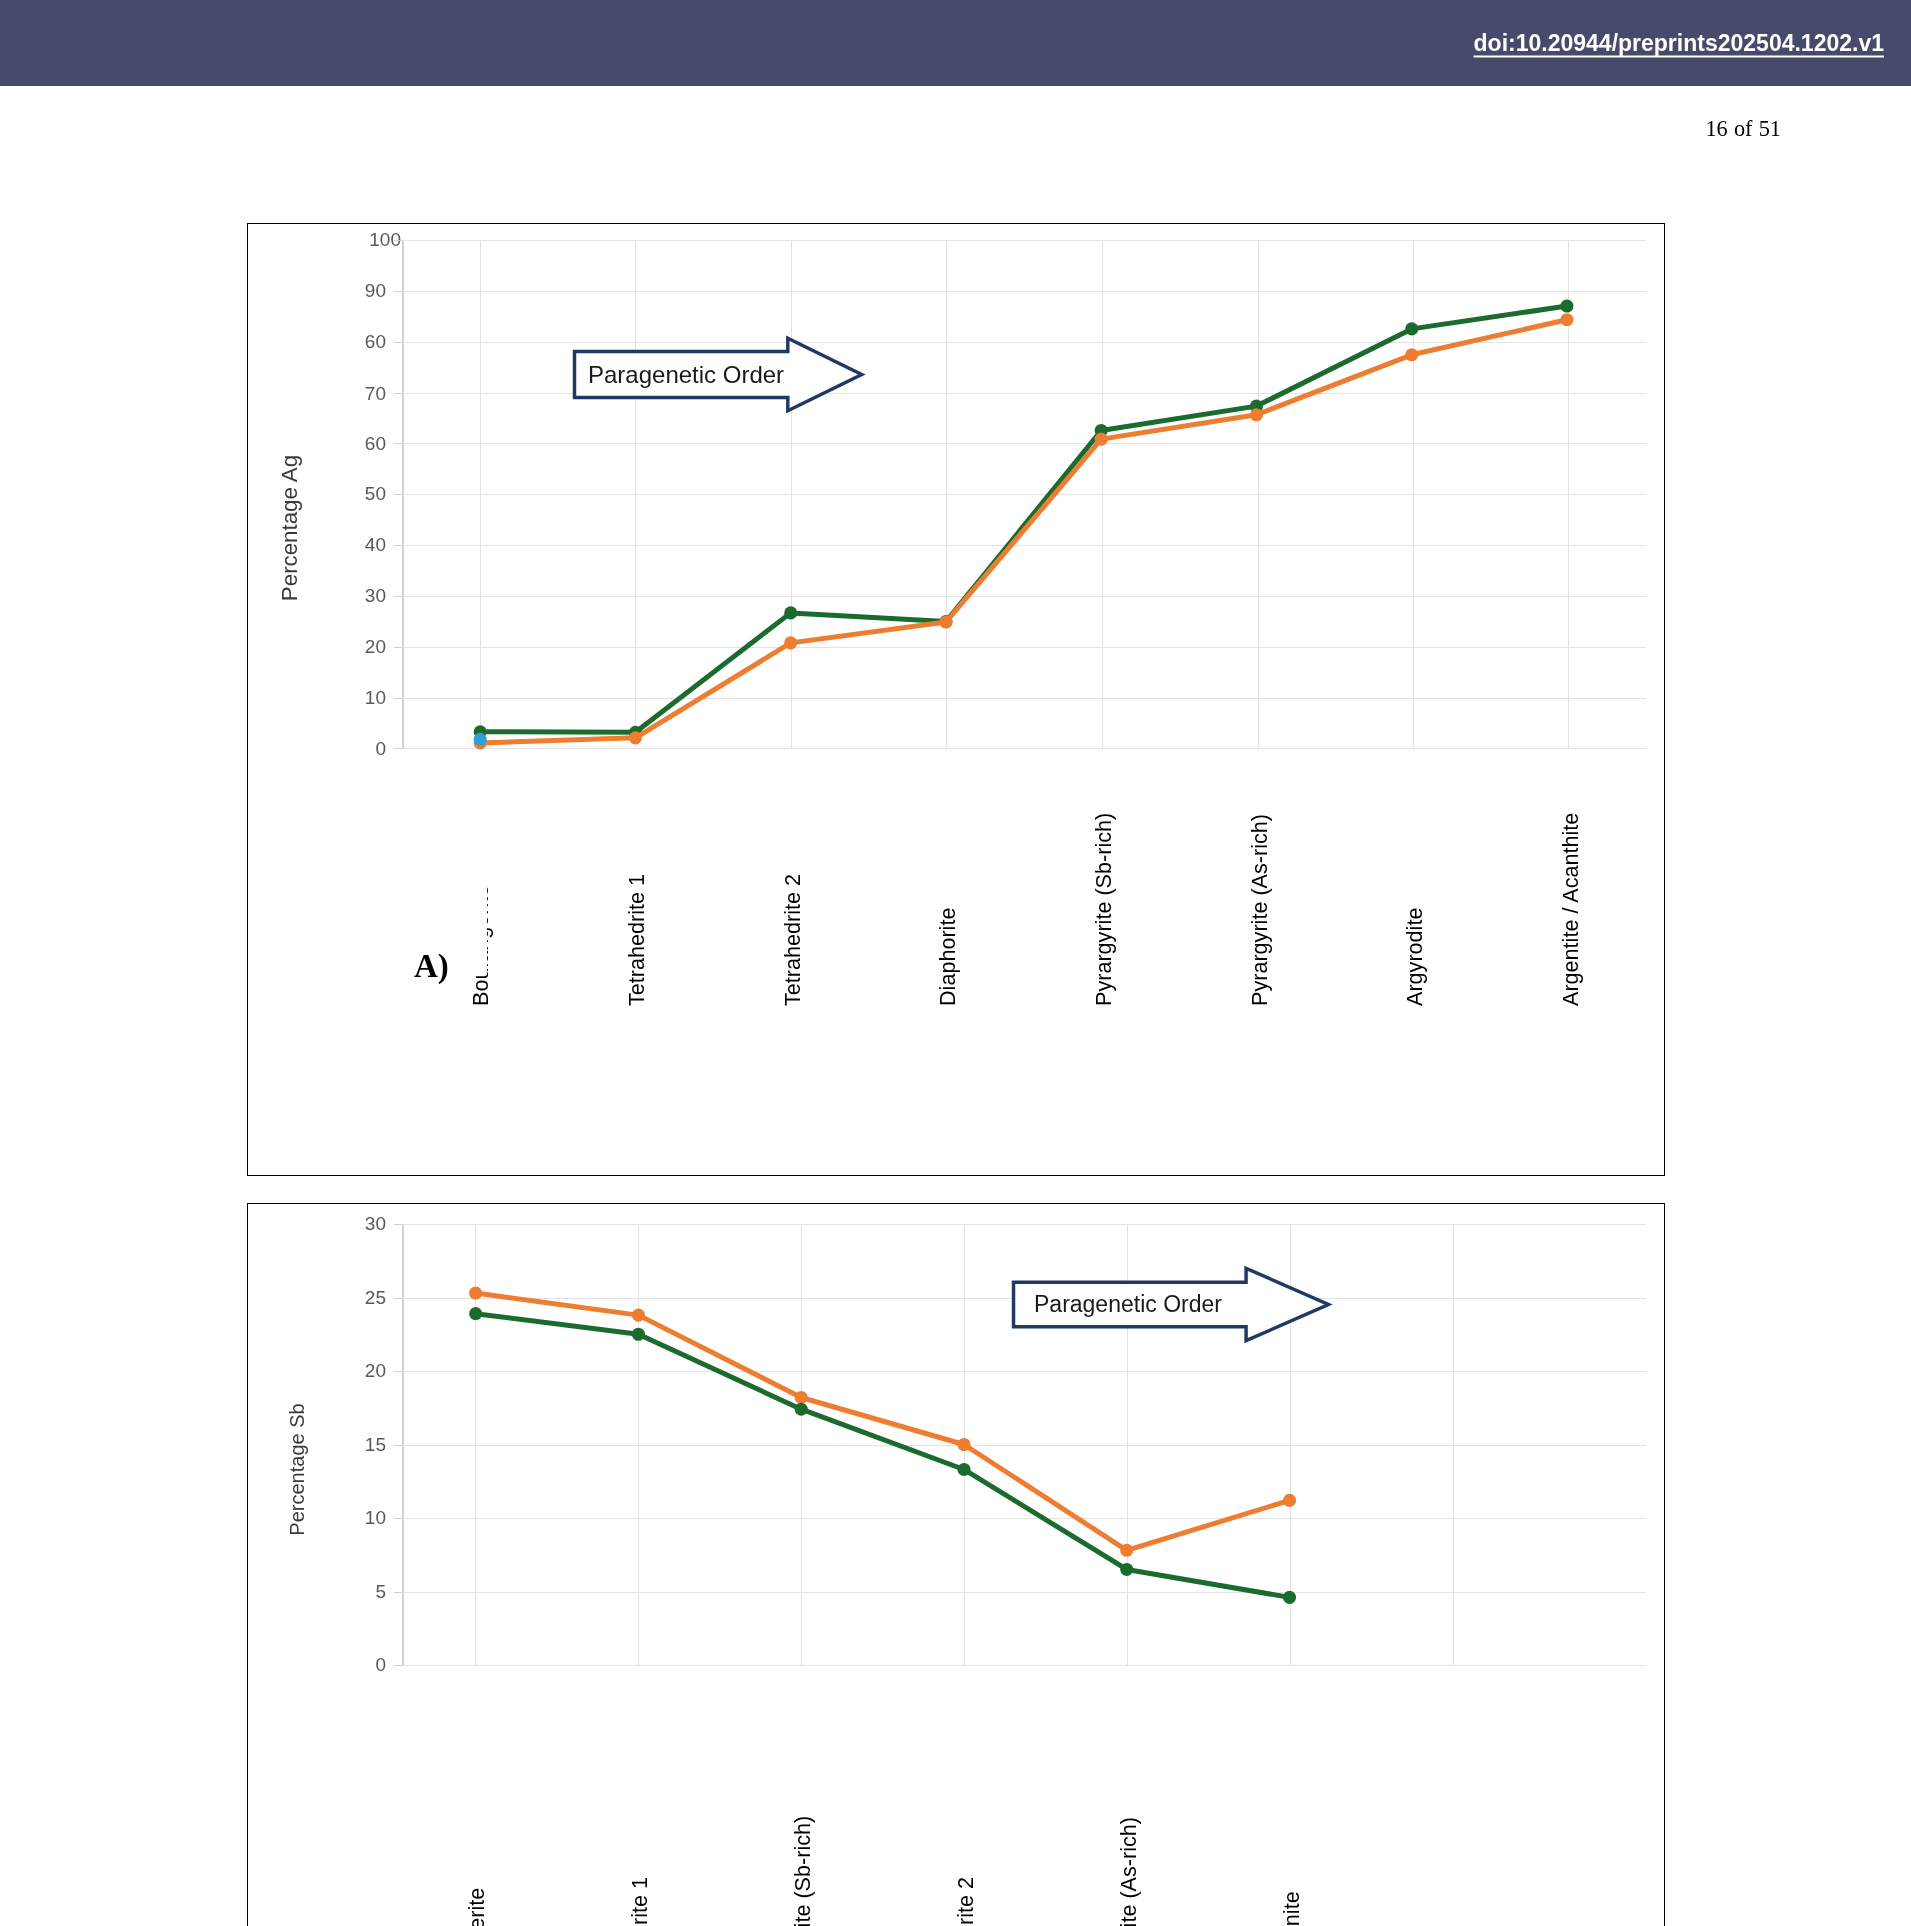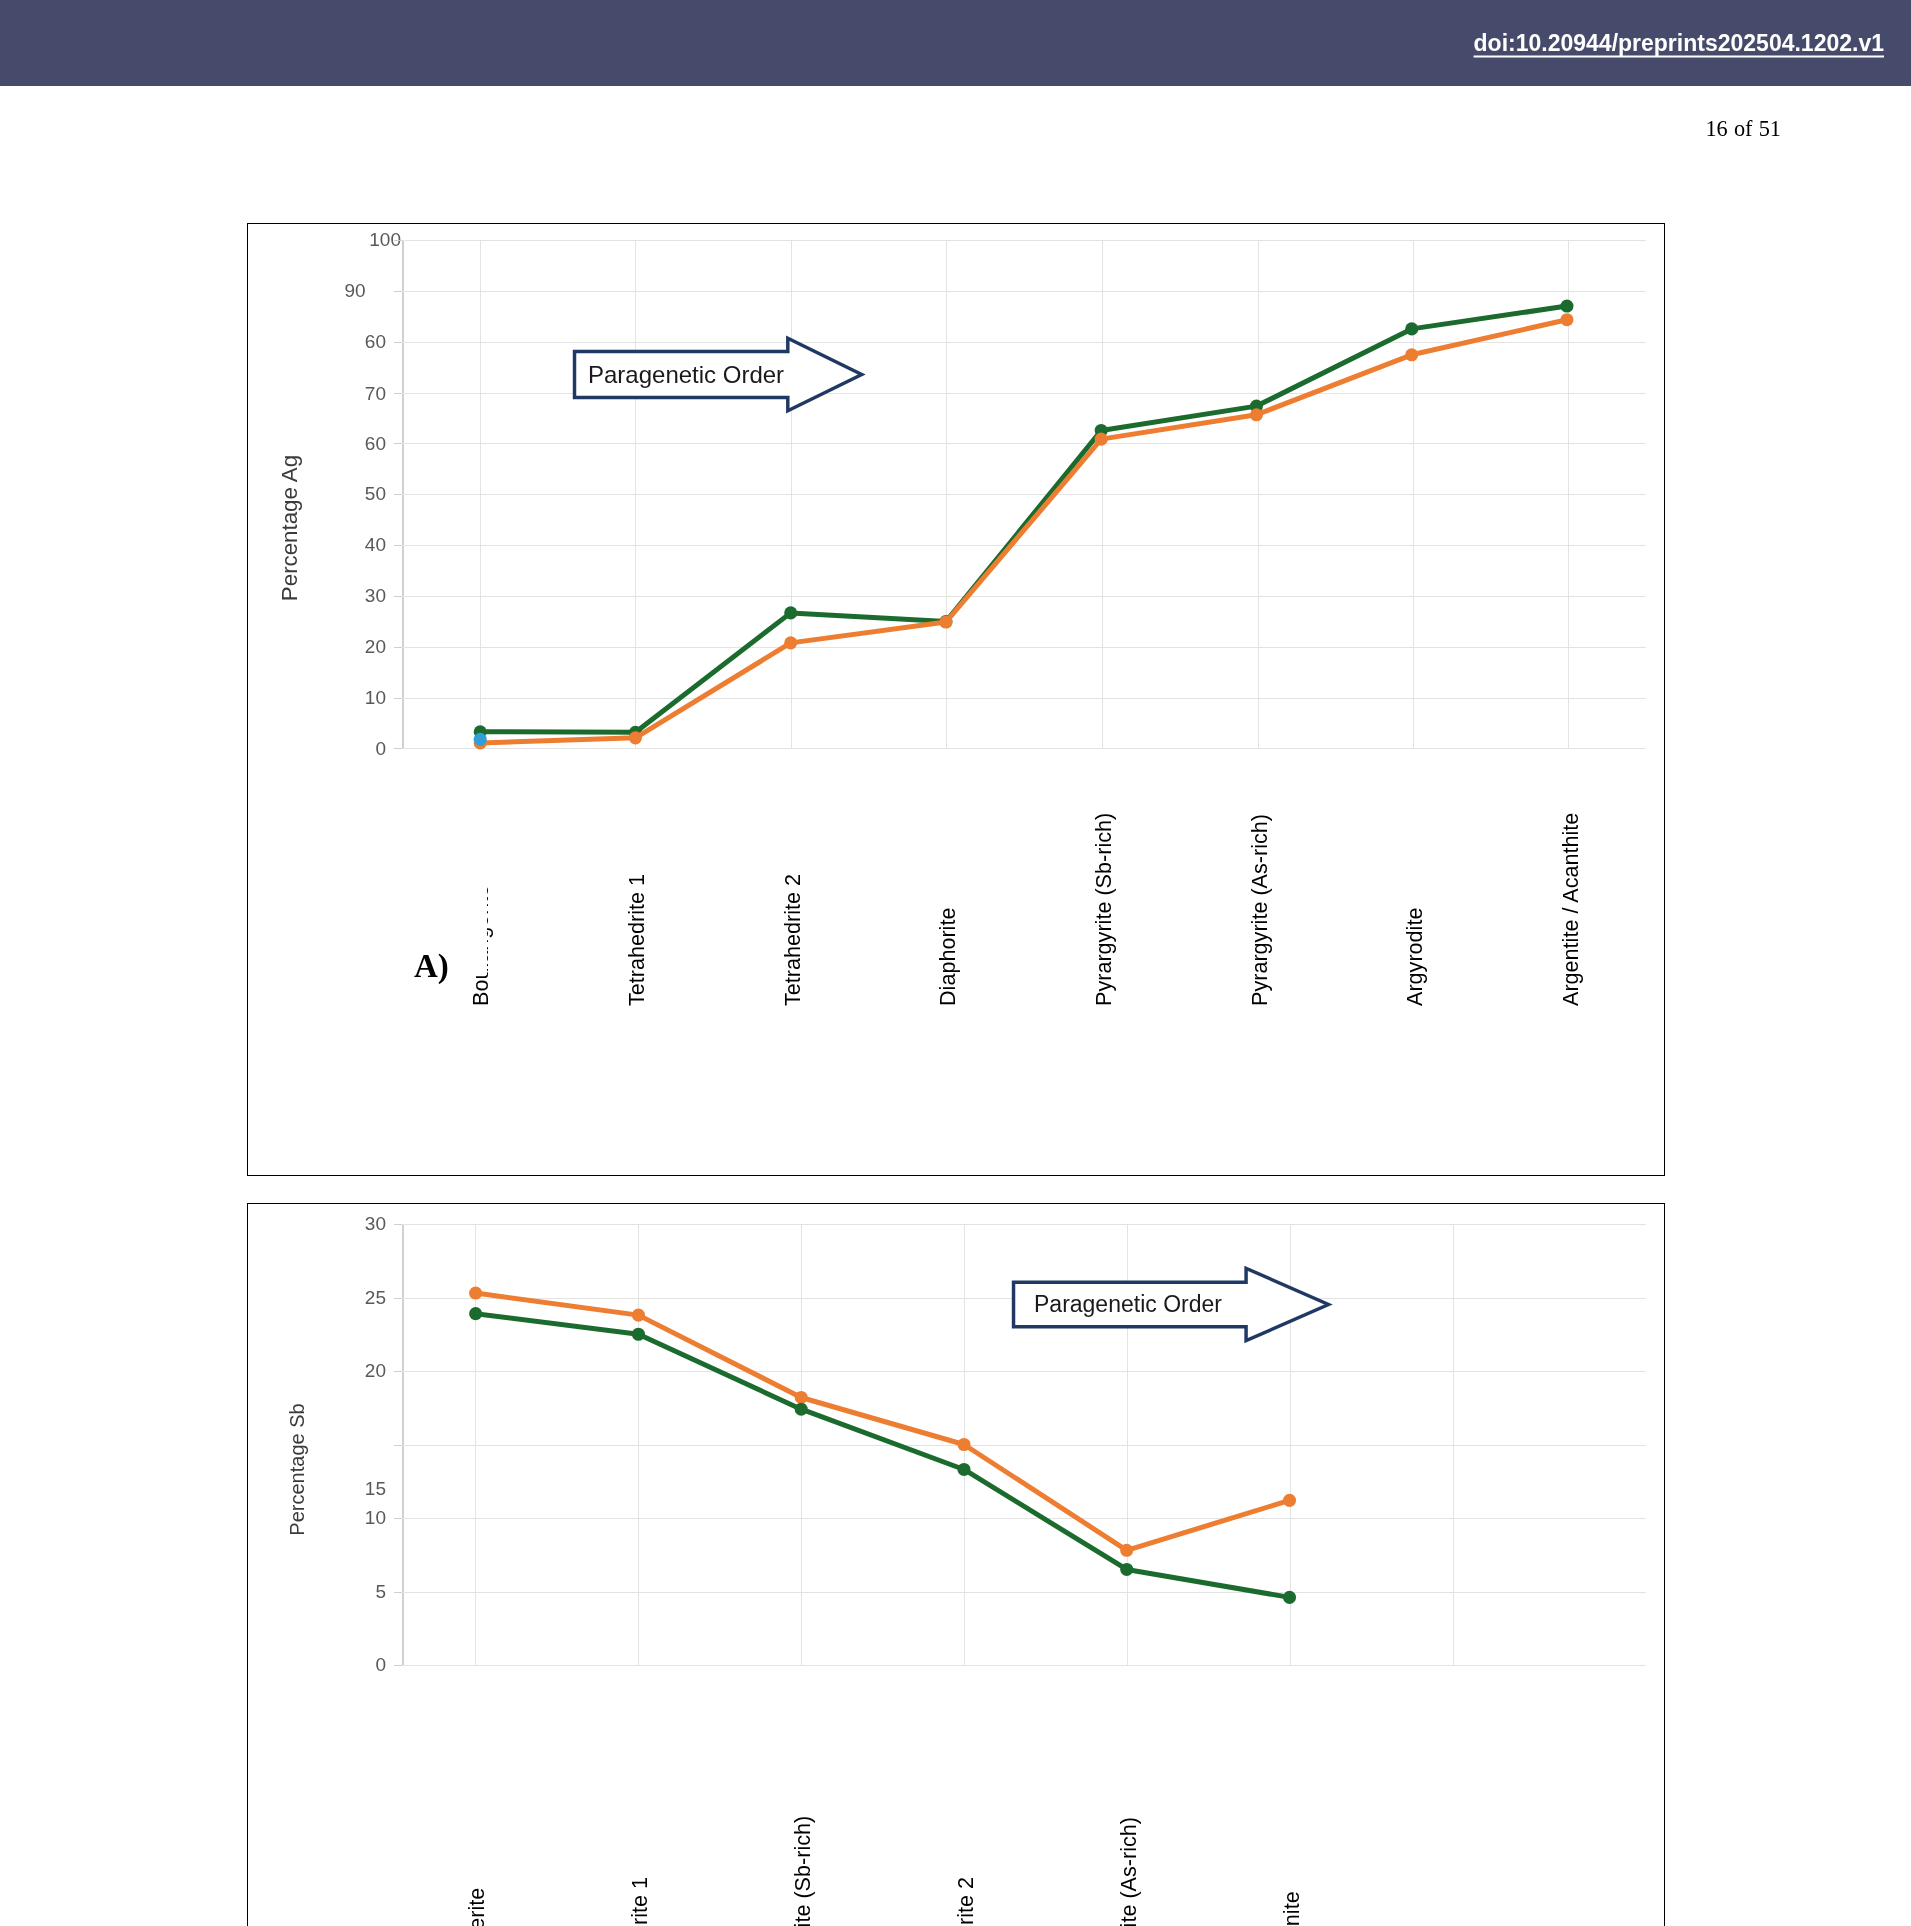--- a/index.html
+++ b/index.html
@@ -122,21 +122,21 @@
 </div>
 
 <div class="pagenum"><span>16</span><span class="pn-of">of</span><span>51</span></div>
 
 <div class="panel" id="panelA">
   <div class="chart-wrap">
 
     <div class="axis-title" style="left:-97px; top:291px; width:277px; text-align:center; font-size:22.3px; transform:rotate(-90deg);">Percentage Ag</div>
 
     <div class="ytick" style="left:107px; width:46px; top:16px;   font-size:19px;">100</div>
-    <div class="ytick" style="left:84px; width:46px; top:67px;  font-size:19px;text-align:center;">90</div>
+    <div class="ytick" style="left:92px; width:46px; top:67px;  font-size:19px;">90</div>
     <div class="ytick" style="left:92px; width:46px; top:118px;  font-size:19px;">60</div>
     <div class="ytick" style="left:92px; width:46px; top:170px;  font-size:19px;">70</div>
     <div class="ytick" style="left:92px; width:46px; top:220px;  font-size:19px;">60</div>
     <div class="ytick" style="left:92px; width:46px; top:270px;  font-size:19px;">50</div>
     <div class="ytick" style="left:92px; width:46px; top:321px;  font-size:19px;">40</div>
     <div class="ytick" style="left:92px; width:46px; top:372px;  font-size:19px;">30</div>
     <div class="ytick" style="left:92px; width:46px; top:423px; font-size:19px;">20</div>
     <div class="ytick" style="left:92px; width:46px; top:474px; font-size:19px;">10</div>
     <div class="ytick" style="left:92px; width:46px; top:525px; font-size:19px;">0</div>
 
@@ -223,21 +223,21 @@
 </div>
 
 <div class="panel" id="panelB">
   <div class="chart-wrap">
 
     <div class="axis-title" style="left:-89px; top:254px; width:277px; text-align:center; font-size:20px; transform:rotate(-90deg);">Percentage Sb</div>
 
     <div class="ytick" style="left:96px; width:42px; top:20px;   font-size:19px;">30</div>
     <div class="ytick" style="left:96px; width:42px; top:94px;  font-size:19px;">25</div>
     <div class="ytick" style="left:96px; width:42px; top:167px;  font-size:19px;">20</div>
-    <div class="ytick" style="left:96px; width:42px; top:241px;  font-size:19px;margin-top:44px;">15</div>
+    <div class="ytick" style="left:96px; width:42px; top:241px;  font-size:19px;">15</div>
     <div class="ytick" style="left:96px; width:42px; top:314px;  font-size:19px;">10</div>
     <div class="ytick" style="left:96px; width:42px; top:388px; font-size:19px;">5</div>
     <div class="ytick" style="left:96px; width:42px; top:461px; font-size:19px;">0</div>
 
     <div class="plot" style="left:154px; top:20px; width:1244px; height:441px;">
       <div class="axis-left-line"></div>
       <div class="gridline-h" style="top:0px;"></div>
       <div class="gridline-h" style="top:74px;"></div>
       <div class="gridline-h" style="top:147px;"></div>
       <div class="gridline-h" style="top:221px;"></div>

